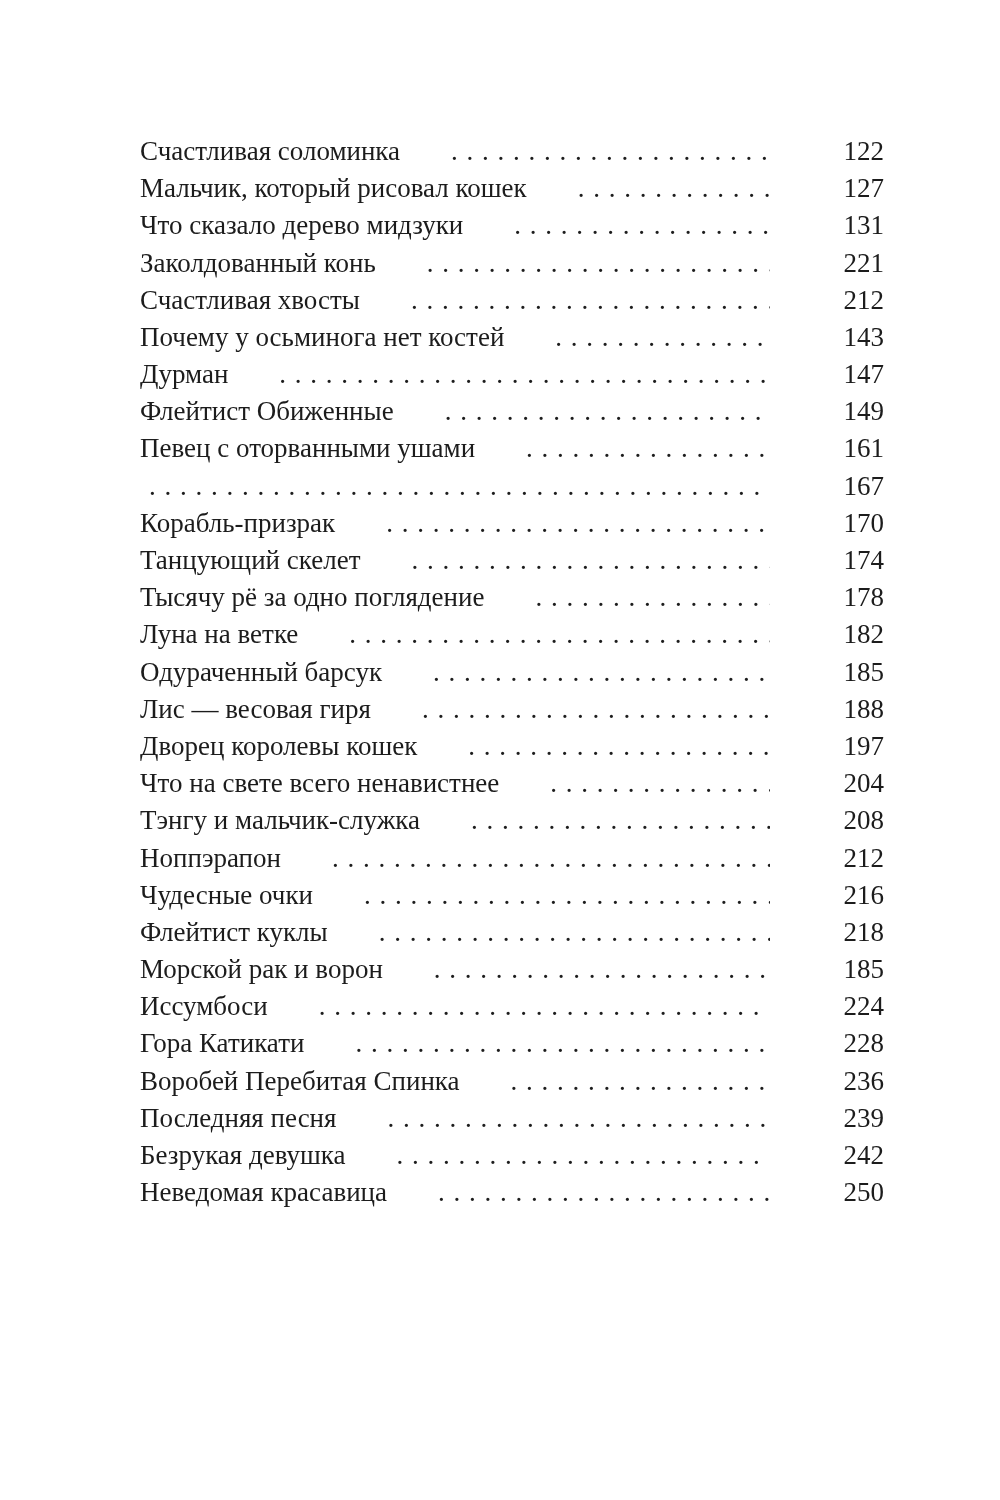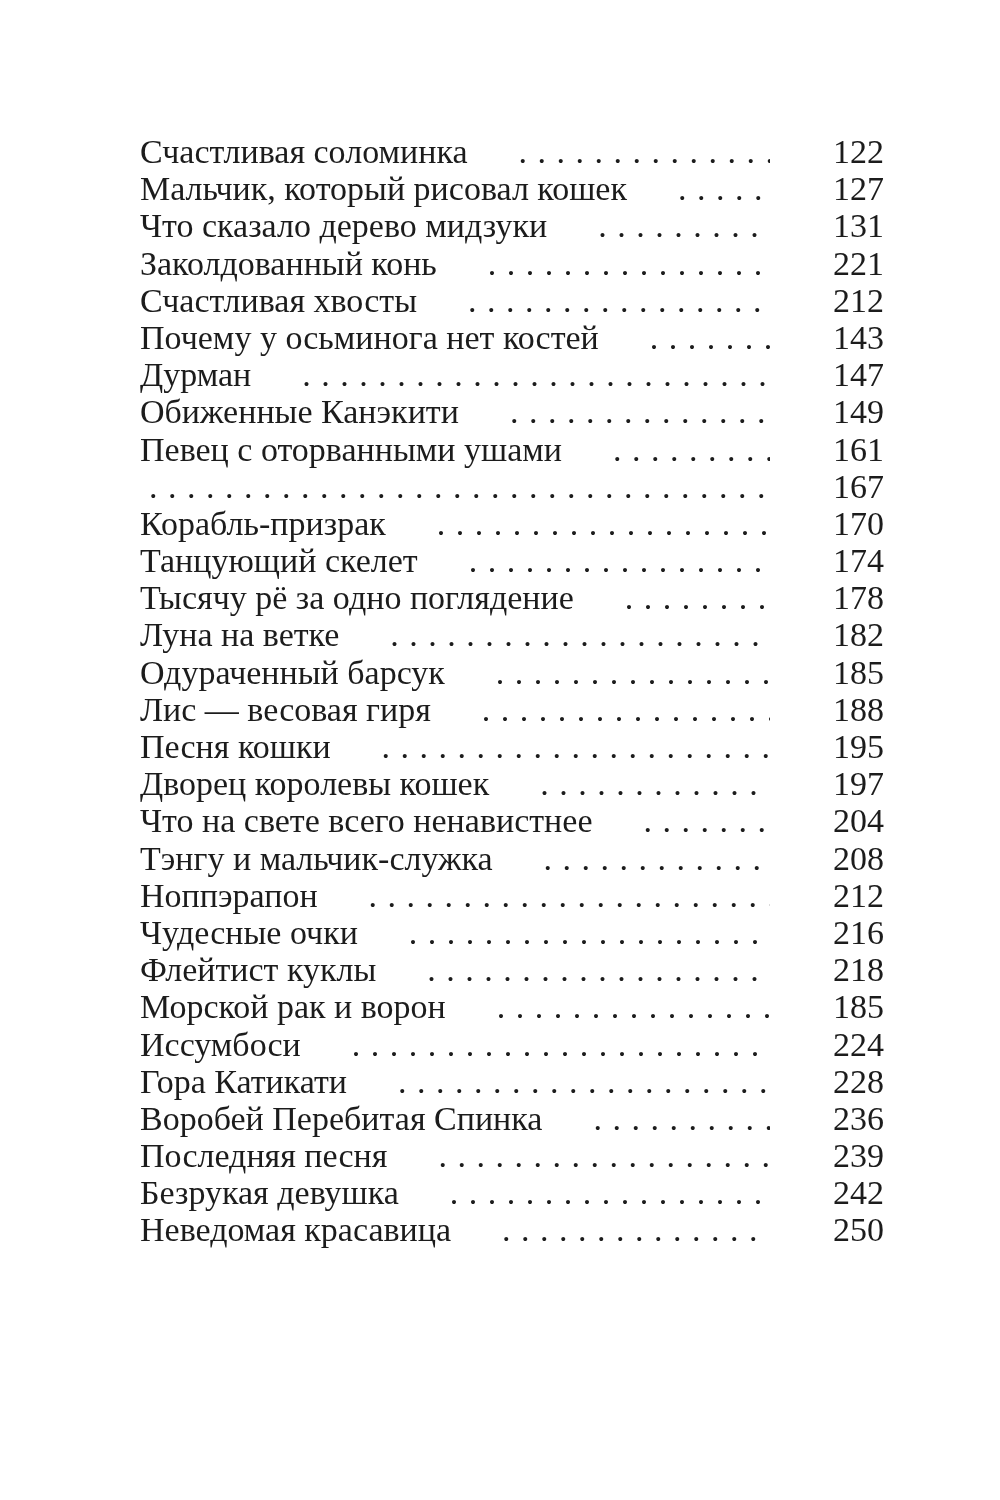--- a/index.html
+++ b/index.html
@@ -16,22 +16,22 @@
     overflow: hidden;
   }
   .toc {
     position: absolute;
     left: 140px;
     top: 133px;
     width: 744px;
   }
   .toc-row {
     display: flex;
-    align-items: flex-start;
-    font-size: 34px;
+    align-items: flex-end;
+    font-size: 27px;
     height: 37.2px;
     line-height: 37.2px;
     gap: 42px;
   }
   .toc-title {
     white-space: nowrap;
     flex: 0 0 auto;
   }
   .toc-leader {
     flex: 1 1 auto;
@@ -92,21 +92,21 @@
     <span class="toc-page">143</span>
   </div>
 
   <div class="toc-row">
     <span class="toc-title">Дурман</span>
     <span class="toc-leader"></span>
     <span class="toc-page">147</span>
   </div>
 
   <div class="toc-row">
-    <span class="toc-title">Обиженные Канэкити</span>
+    <span class="toc-title">Флейтист Обиженные</span>
     <span class="toc-leader"></span>
     <span class="toc-page">149</span>
   </div>
 
   <div class="toc-row">
     <span class="toc-title">Певец с оторванными ушами</span>
     <span class="toc-leader"></span>
     <span class="toc-page">161</span>
   </div>
 
@@ -144,25 +144,20 @@
     <span class="toc-leader"></span>
     <span class="toc-page">185</span>
   </div>
 
   <div class="toc-row">
     <span class="toc-title">Лис — весовая гиря</span>
     <span class="toc-leader"></span>
     <span class="toc-page">188</span>
   </div>
 
-  <div class="toc-row">
-    <span class="toc-title">Песня кошки</span>
-    <span class="toc-leader"></span>
-    <span class="toc-page">195</span>
-  </div>
 
   <div class="toc-row">
     <span class="toc-title">Дворец королевы кошек</span>
     <span class="toc-leader"></span>
     <span class="toc-page">197</span>
   </div>
 
 
   <div class="toc-row">
     <span class="toc-title">Что на свете всего ненавистнее</span>

